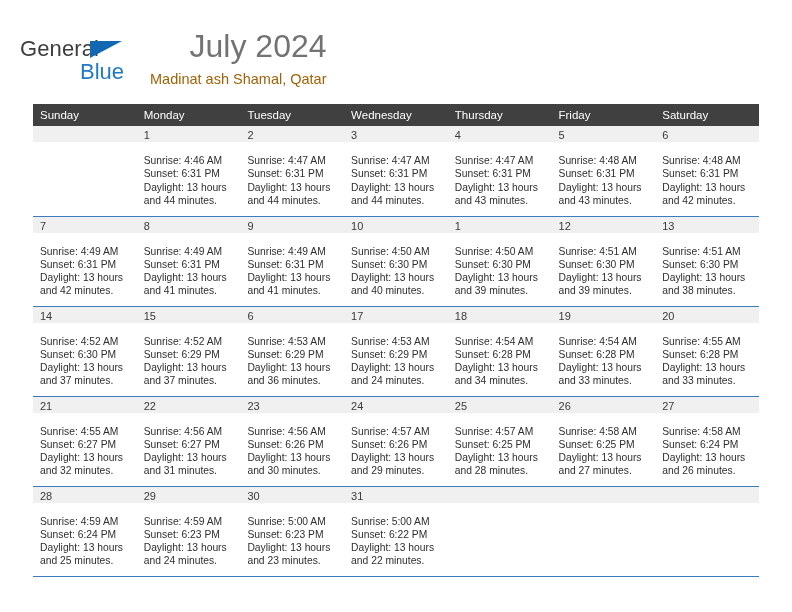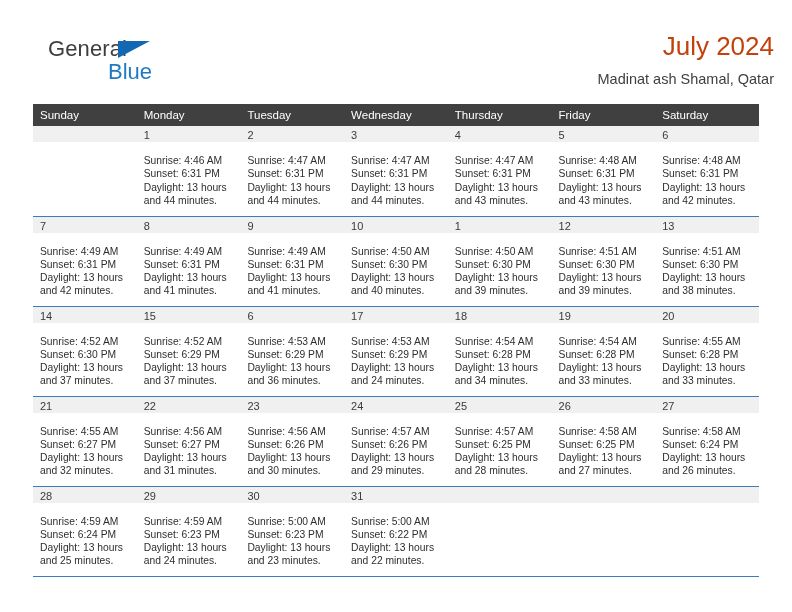--- a/index.html
+++ b/index.html
@@ -16,27 +16,26 @@
     position: relative;
     width: 792px;
     height: 612px;
     background: #ffffff;
     overflow: hidden;
   }
 
   
   .page-header {
     position: absolute;
-    left: 48px;
+    left: 20px;
     top: 28px;
     width: 726px;
     height: 70px;
     display: flex;
     align-items: flex-start;
-    justify-content: space-between;
   }
   .brand {
     position: relative;
     width: 130px;
     height: 56px;
     padding-top: 10px;
   }
   .brand-general {
     font-size: 22px;
     color: #3d3d3d;
@@ -64,30 +63,30 @@
     position: absolute;
     left: 60px;
     top: 33px;
   }
 
   .title-block {
     text-align: right;
     padding-top: 2px;
   }
   .cal-title {
-    font-size: 26px;
-    color: #c2410c;
+    font-size: 32px;
+    color: #737373;
     line-height: 32px;
     font-weight: normal;
     margin: 0;
     white-space: nowrap;
   }
   .cal-subtitle {
     font-size: 14.5px;
-    color: #404040;
+    color: #a16207;
     line-height: 20px;
     margin: 7px 0 0 0;
     font-weight: normal;
     white-space: nowrap;
   }
 
   
   .calendar {
     position: absolute;
     left: 33px;

